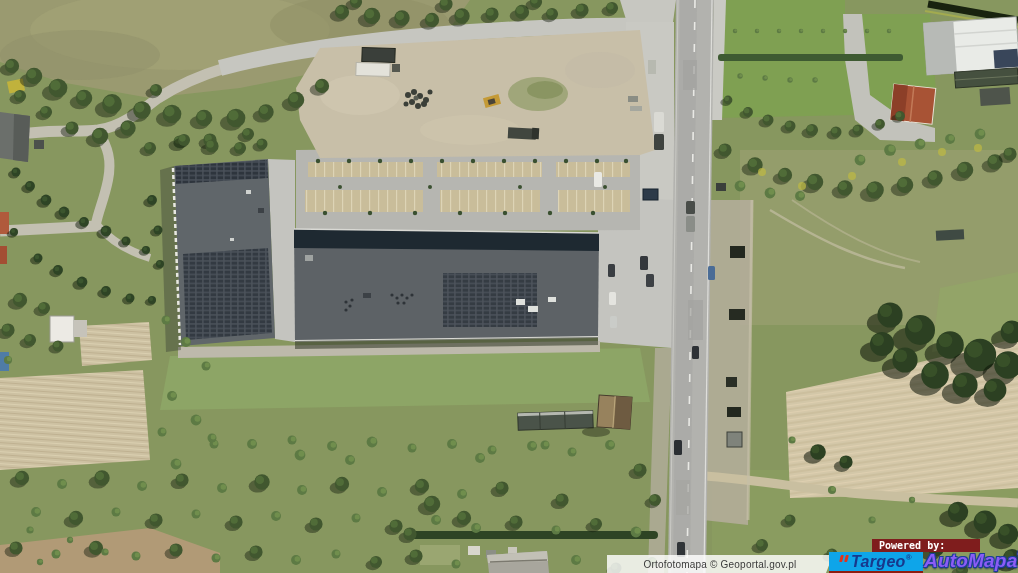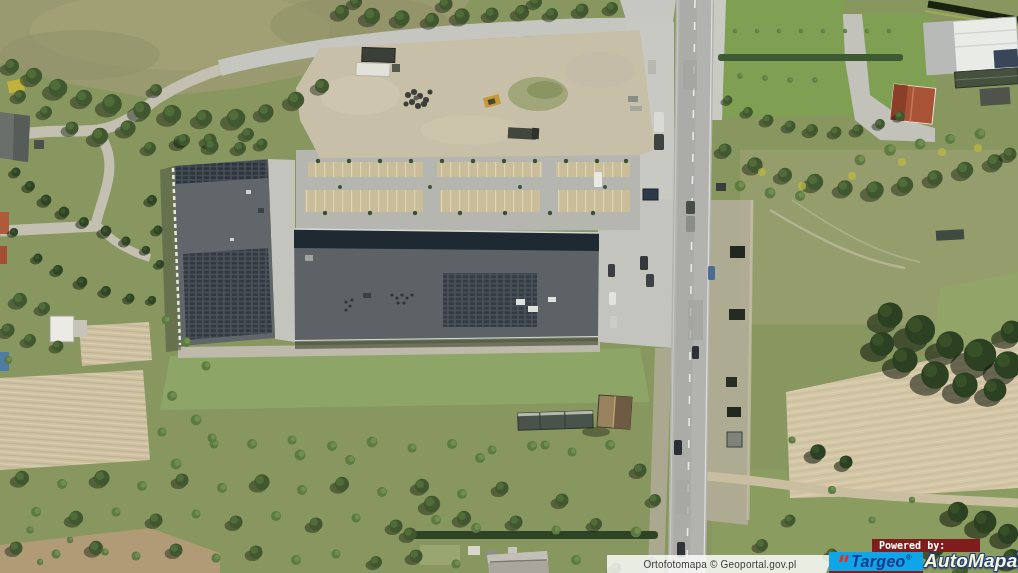--- a/index.html
+++ b/index.html
@@ -31,21 +31,21 @@
   }
   .tg-quote{display:inline-flex;margin-right:2px;margin-top:-7px;}
   .tg-quote i{
     display:inline-block;width:3px;height:7px;margin-right:1.5px;
     background:#e2331c;transform:skewX(-14deg);border-radius:1px;
   }
   .tg-reg{font-size:8px;font-style:normal;align-self:flex-start;margin-top:1px;color:#17398c;}
   .automapa{
     position:absolute;left:924px;top:549px;width:94px;height:24px;
     display:flex;align-items:center;justify-content:flex-start;
-    color:#fef9c3;font:italic bold 19px "Liberation Sans",sans-serif;
+    color:#8b5cf6;font:italic bold 19px "Liberation Sans",sans-serif;
     letter-spacing:.2px;text-decoration:none;
     text-shadow:-1px -1px 0 #1c3e96,1px -1px 0 #1c3e96,-1px 1px 0 #1c3e96,
                  1px 1px 0 #1c3e96,0 2px 2px rgba(10,25,70,.8);
   }
   .am-reg{font-size:10px;font-style:normal;align-self:flex-start;margin-top:0;}
 </style>
 </head>
 <body>
 
 <div class="viewport">

